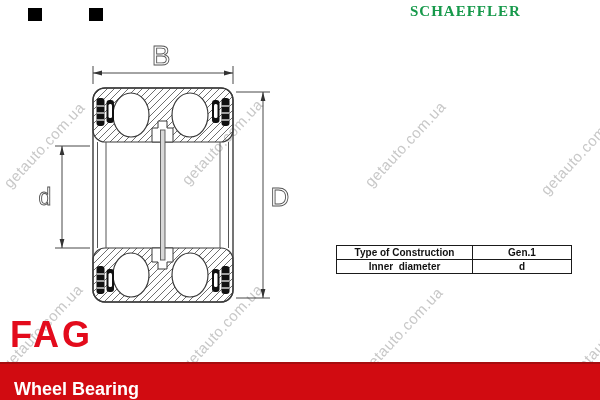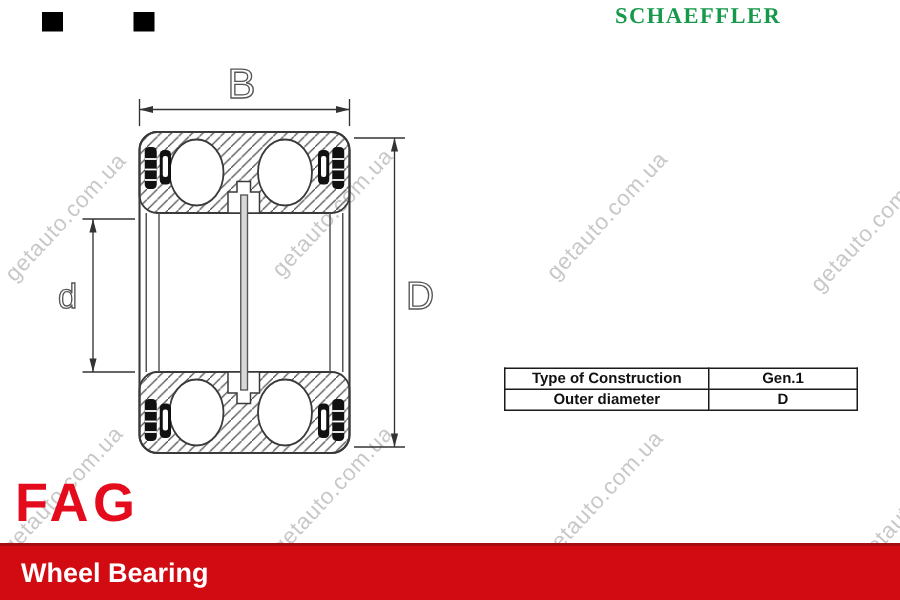--- a/index.html
+++ b/index.html
@@ -25,21 +25,21 @@
       color:#111;text-align:center;vertical-align:middle;height:13px;
       padding:0 2px;white-space:pre;}
   .spec-table .col-label{width:131px;}
   .spec-table .col-value{width:94px;margin-left:13px;}
 
   .fag-logo{position:absolute;left:10px;top:314px;z-index:3;
       font-size:36px;font-weight:bold;letter-spacing:3px;color:#E30B1C;}
 
   .banner{position:absolute;left:0;top:362px;width:600px;height:38px;
       background:#D10B11;border-top:2px solid #a50d0f;box-sizing:border-box;
-      z-index:4;display:flex;align-items:center;}
+      z-index:4;display:flex;align-items:flex-end;}
   .banner-title{color:#ffffff;font-size:18px;font-weight:bold;margin-left:14px;}
 </style>
 </head>
 <body>
 
 <div class="reg-mark" id="reg-mark-1"></div>
 <div class="reg-mark" id="reg-mark-2"></div>
 
 <div class="watermark" style="left:44px;top:145px">getauto.com.ua</div>
 <div class="watermark" style="left:222px;top:142px">getauto.com.ua</div>
@@ -144,22 +144,22 @@
   <text x="280" y="206" text-anchor="middle" font-size="26" fill="#ffffff" stroke="#555" stroke-width="0.9" font-family="Liberation Sans, sans-serif">D</text>
 </svg>
 
 <table class="spec-table">
   <tbody>
     <tr>
       <td class="col-label">Type of Construction</td>
       <td class="col-value">Gen.1</td>
     </tr>
     <tr>
-      <td class="col-label">Outer diameter</td>
-      <td class="col-value">D</td>
+      <td class="col-label">Inner  diameter</td>
+      <td class="col-value">d</td>
     </tr>
   </tbody>
 </table>
 
 <div class="fag-logo">FAG</div>
 
 <div class="banner">
   <span class="banner-title">Wheel Bearing</span>
 </div>
 

